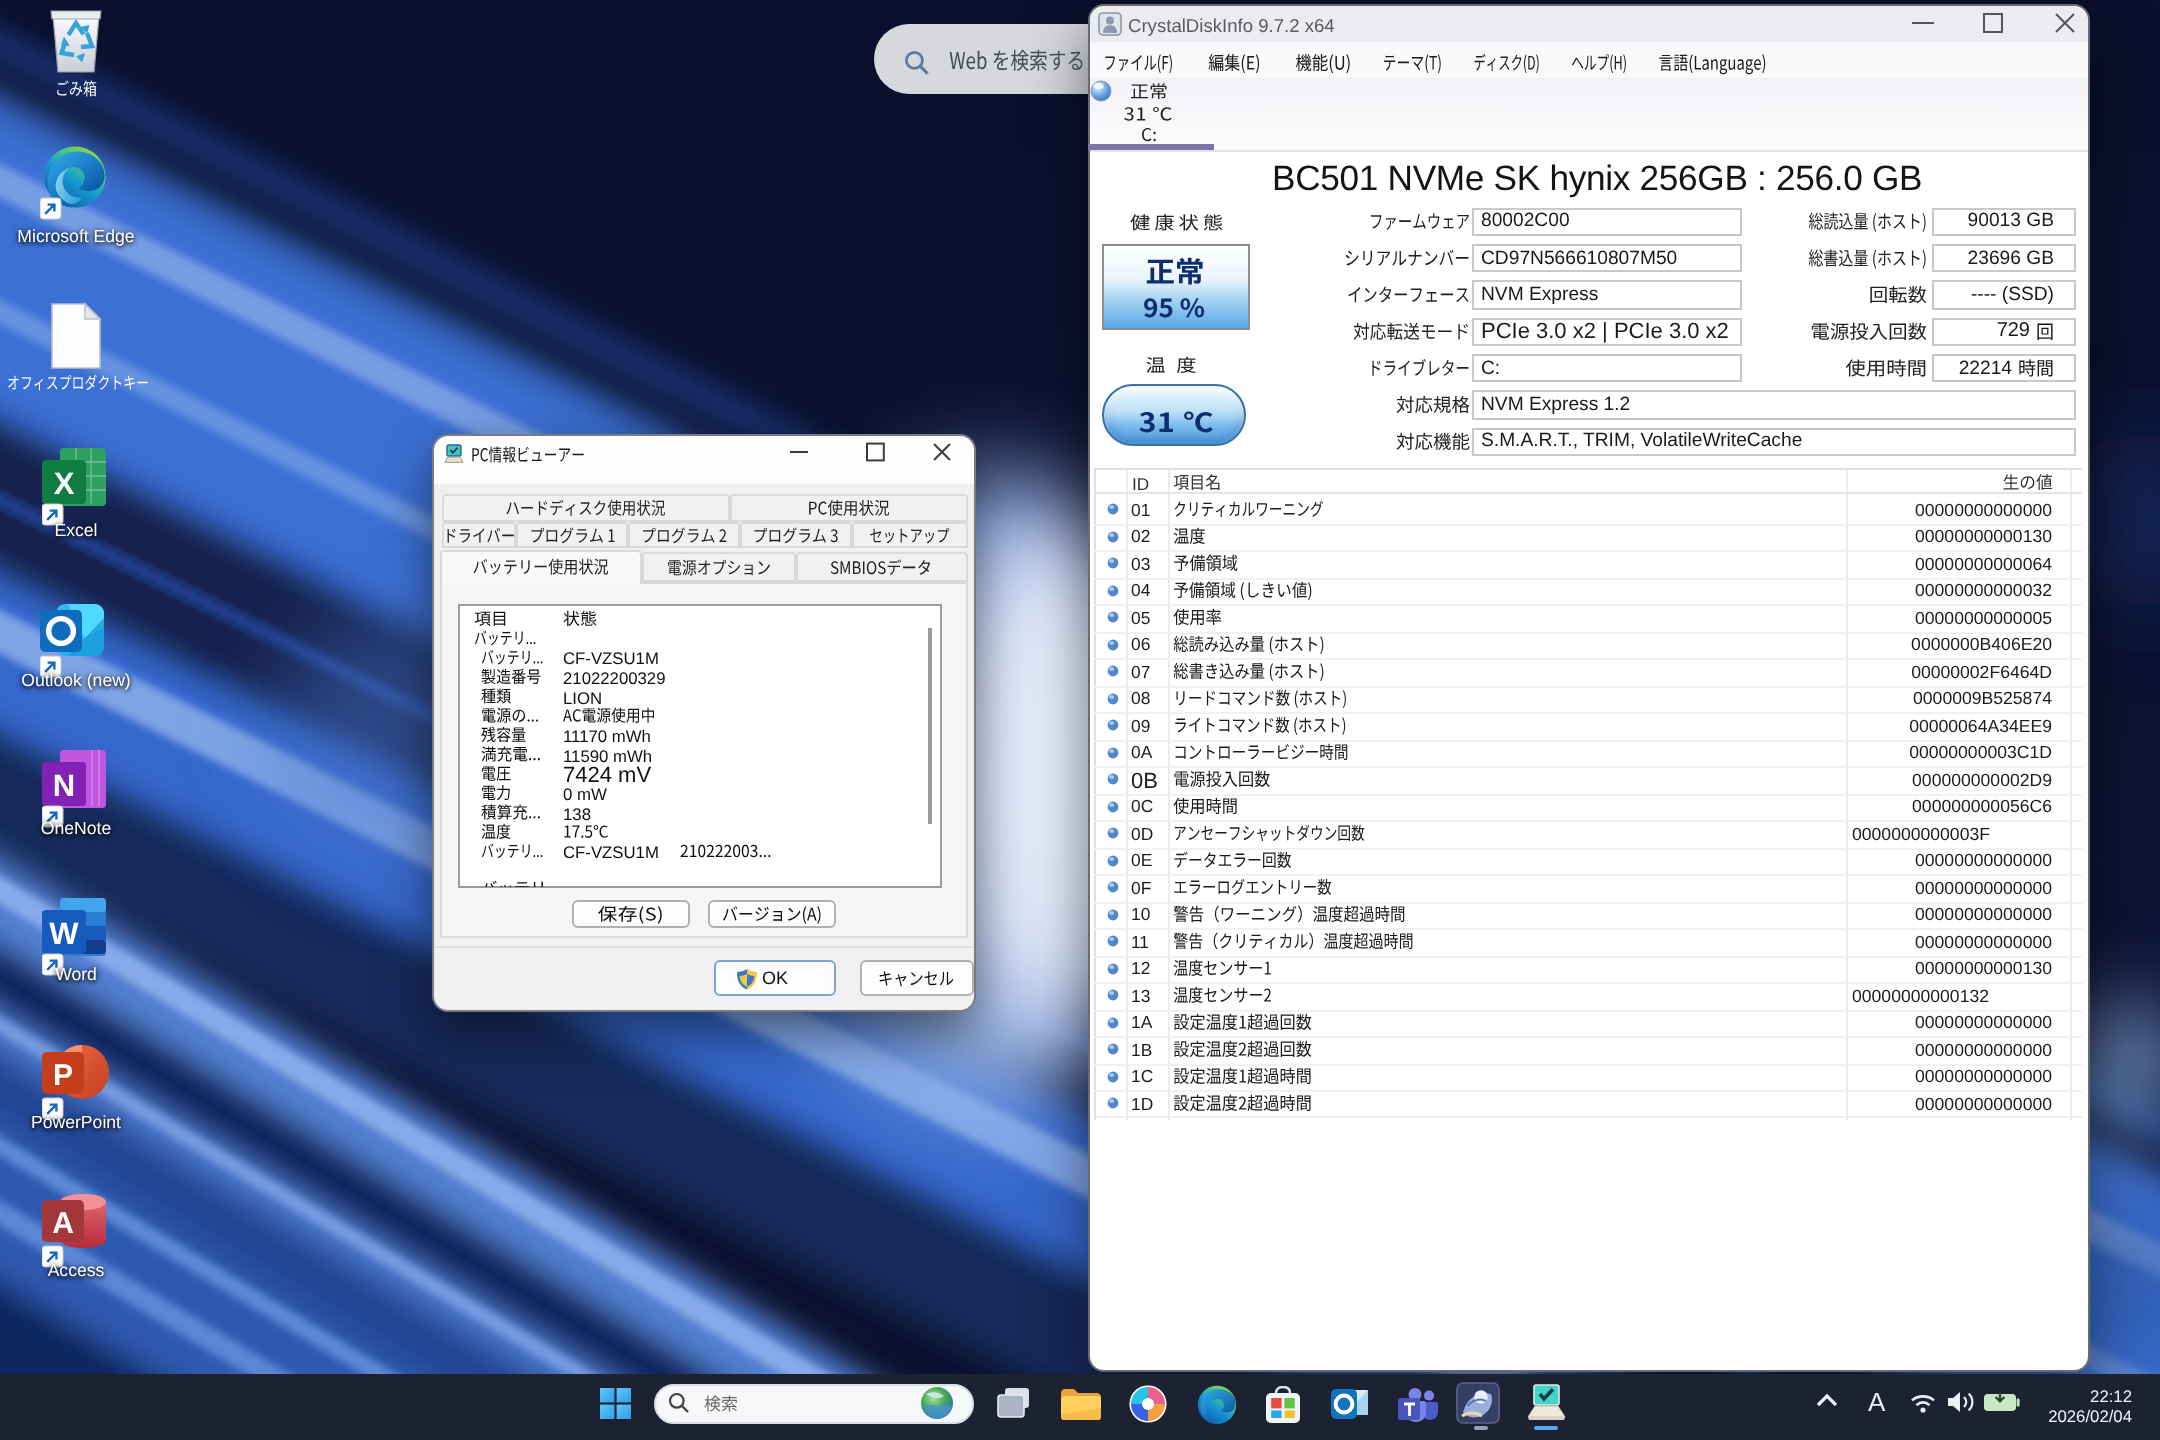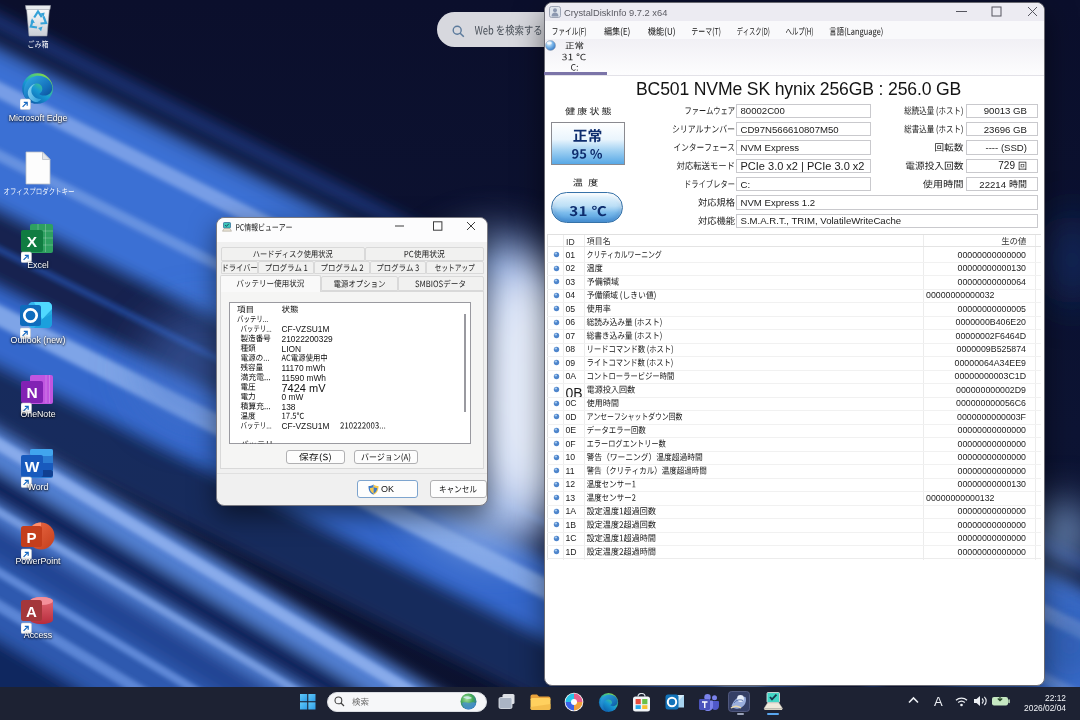--- a/index.html
+++ b/index.html
@@ -308,21 +308,21 @@
   </svg>
 <div class="lat" style="left:565.5px;top:276.6px;font-size:8.7px;color:#1c1c1c">03</div>
 <div class="lat" style="left:926px;top:276.6px;width:100px;text-align:right;font-size:8.8px;color:#1c1c1c">00000000000064</div>
 <div class="abs" style="left:547.4px;top:275.05px;width:493.6px;height:1px;background:#f1f1f1;"></div>
 <svg class="abs" style="left:552.6px;top:291.6px" width="7" height="7" viewBox="0 0 7 7">
     <defs></defs>
     <circle cx="3.5" cy="3.5" r="2.7" fill="#4f86cc"></circle>
     <ellipse cx="2.8" cy="2.5" rx="1.3" ry="1" fill="#a8cbee"></ellipse>
   </svg>
 <div class="lat" style="left:565.5px;top:290.1px;font-size:8.7px;color:#1c1c1c">04</div>
-<div class="lat" style="left:926px;top:290.1px;width:100px;font-size:8.8px;color:#1c1c1c">00000000000032</div>
+<div class="lat" style="left:926px;top:290.1px;width:100px;text-align:right;font-size:8.8px;color:#1c1c1c">00000000000032</div>
 <div class="abs" style="left:547.4px;top:288.55px;width:493.6px;height:1px;background:#f1f1f1;"></div>
 <svg class="abs" style="left:552.6px;top:305.1px" width="7" height="7" viewBox="0 0 7 7">
     <defs></defs>
     <circle cx="3.5" cy="3.5" r="2.7" fill="#4f86cc"></circle>
     <ellipse cx="2.8" cy="2.5" rx="1.3" ry="1" fill="#a8cbee"></ellipse>
   </svg>
 <div class="lat" style="left:565.5px;top:303.6px;font-size:8.7px;color:#1c1c1c">05</div>
 <div class="lat" style="left:926px;top:303.6px;width:100px;text-align:right;font-size:8.8px;color:#1c1c1c">00000000000005</div>
 <div class="abs" style="left:547.4px;top:302.05px;width:493.6px;height:1px;background:#f1f1f1;"></div>
 <svg class="abs" style="left:552.6px;top:318.6px" width="7" height="7" viewBox="0 0 7 7">
@@ -363,38 +363,38 @@
     <ellipse cx="2.8" cy="2.5" rx="1.3" ry="1" fill="#a8cbee"></ellipse>
   </svg>
 <div class="lat" style="left:565.5px;top:371.1px;font-size:8.7px;color:#1c1c1c">0A</div>
 <div class="lat" style="left:926px;top:371.1px;width:100px;text-align:right;font-size:8.8px;color:#1c1c1c">00000000003C1D</div>
 <div class="abs" style="left:547.4px;top:369.55px;width:493.6px;height:1px;background:#f1f1f1;"></div>
 <svg class="abs" style="left:552.6px;top:386.1px" width="7" height="7" viewBox="0 0 7 7">
     <defs></defs>
     <circle cx="3.5" cy="3.5" r="2.7" fill="#4f86cc"></circle>
     <ellipse cx="2.8" cy="2.5" rx="1.3" ry="1" fill="#a8cbee"></ellipse>
   </svg>
-<div class="lat" style="left:565.5px;top:384.6px;font-size:14px;color:#1c1c1c">0B</div>
+<div class="lat" style="left:565.5px;top:384.6px;font-size:11px;color:#1c1c1c">0B</div>
 <div class="lat" style="left:926px;top:384.6px;width:100px;text-align:right;font-size:8.8px;color:#1c1c1c">000000000002D9</div>
 <div class="abs" style="left:547.4px;top:383.05px;width:493.6px;height:1px;background:#f1f1f1;"></div>
 <svg class="abs" style="left:552.6px;top:399.6px" width="7" height="7" viewBox="0 0 7 7">
     <defs></defs>
     <circle cx="3.5" cy="3.5" r="2.7" fill="#4f86cc"></circle>
     <ellipse cx="2.8" cy="2.5" rx="1.3" ry="1" fill="#a8cbee"></ellipse>
   </svg>
 <div class="lat" style="left:565.5px;top:398.1px;font-size:8.7px;color:#1c1c1c">0C</div>
 <div class="lat" style="left:926px;top:398.1px;width:100px;text-align:right;font-size:8.8px;color:#1c1c1c">000000000056C6</div>
 <div class="abs" style="left:547.4px;top:396.55px;width:493.6px;height:1px;background:#f1f1f1;"></div>
 <svg class="abs" style="left:552.6px;top:413.1px" width="7" height="7" viewBox="0 0 7 7">
     <defs></defs>
     <circle cx="3.5" cy="3.5" r="2.7" fill="#4f86cc"></circle>
     <ellipse cx="2.8" cy="2.5" rx="1.3" ry="1" fill="#a8cbee"></ellipse>
   </svg>
 <div class="lat" style="left:565.5px;top:411.6px;font-size:8.7px;color:#1c1c1c">0D</div>
-<div class="lat" style="left:926px;top:411.6px;width:100px;text-align:right;font-size:8.8px;color:#1c1c1c">0000000000003F</div>
+<div class="lat" style="left:926px;top:411.6px;width:100px;text-align:left;font-size:8.8px;color:#1c1c1c">0000000000003F</div>
 <div class="abs" style="left:547.4px;top:410.05px;width:493.6px;height:1px;background:#f1f1f1;"></div>
 <svg class="abs" style="left:552.6px;top:426.6px" width="7" height="7" viewBox="0 0 7 7">
     <defs></defs>
     <circle cx="3.5" cy="3.5" r="2.7" fill="#4f86cc"></circle>
     <ellipse cx="2.8" cy="2.5" rx="1.3" ry="1" fill="#a8cbee"></ellipse>
   </svg>
 <div class="lat" style="left:565.5px;top:425.1px;font-size:8.7px;color:#1c1c1c">0E</div>
 <div class="lat" style="left:926px;top:425.1px;width:100px;text-align:right;font-size:8.8px;color:#1c1c1c">00000000000000</div>
 <div class="abs" style="left:547.4px;top:423.55px;width:493.6px;height:1px;background:#f1f1f1;"></div>
 <svg class="abs" style="left:552.6px;top:440.1px" width="7" height="7" viewBox="0 0 7 7">

